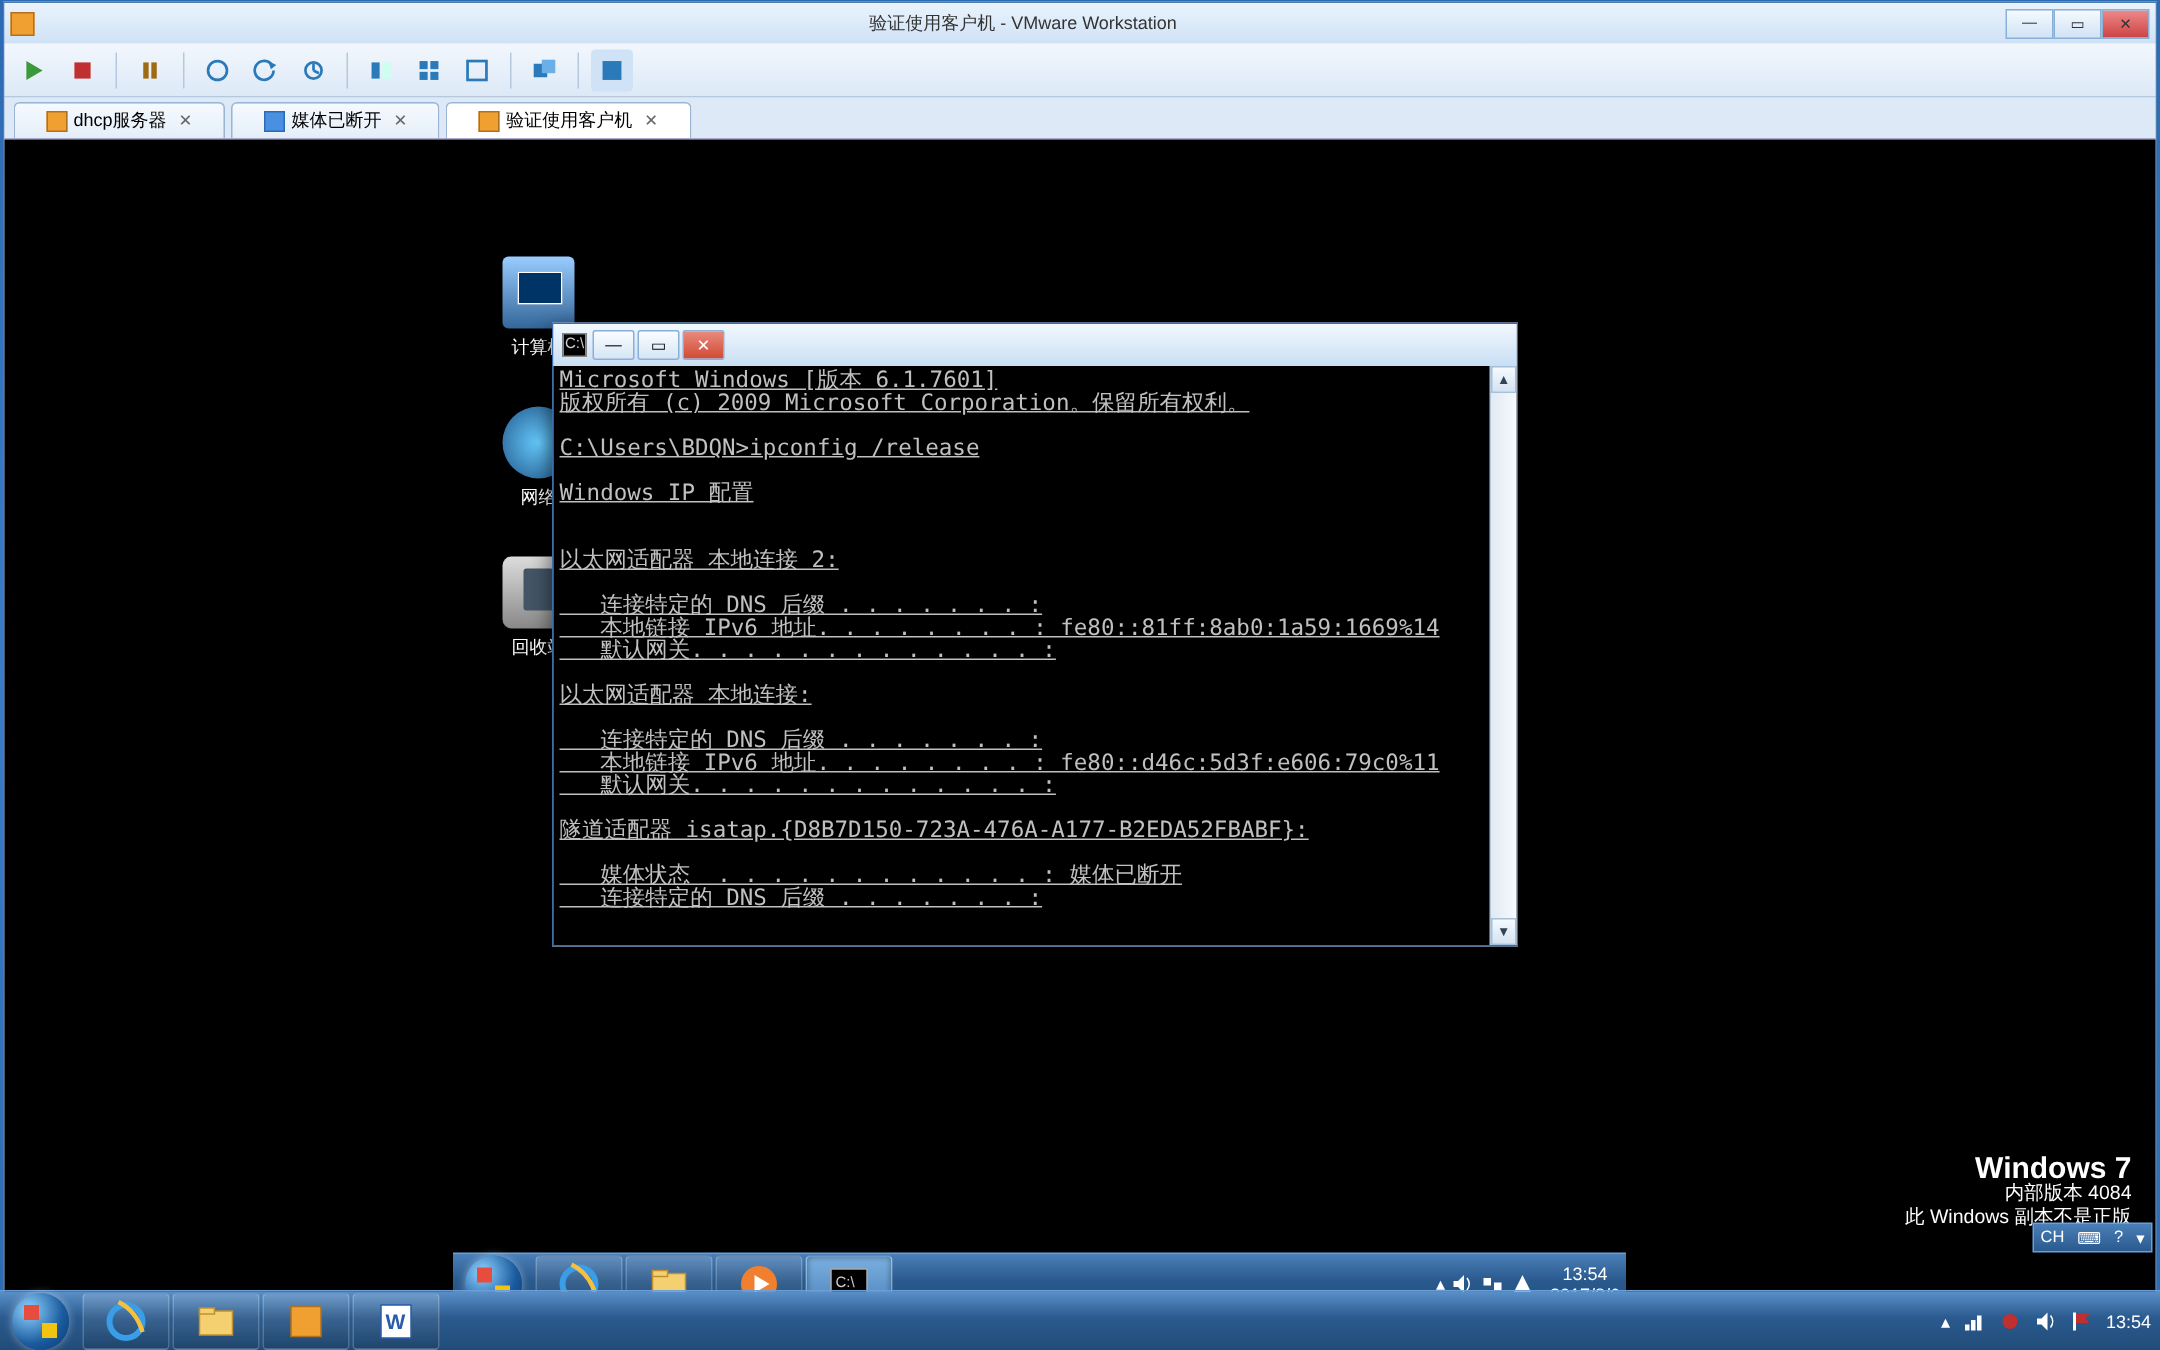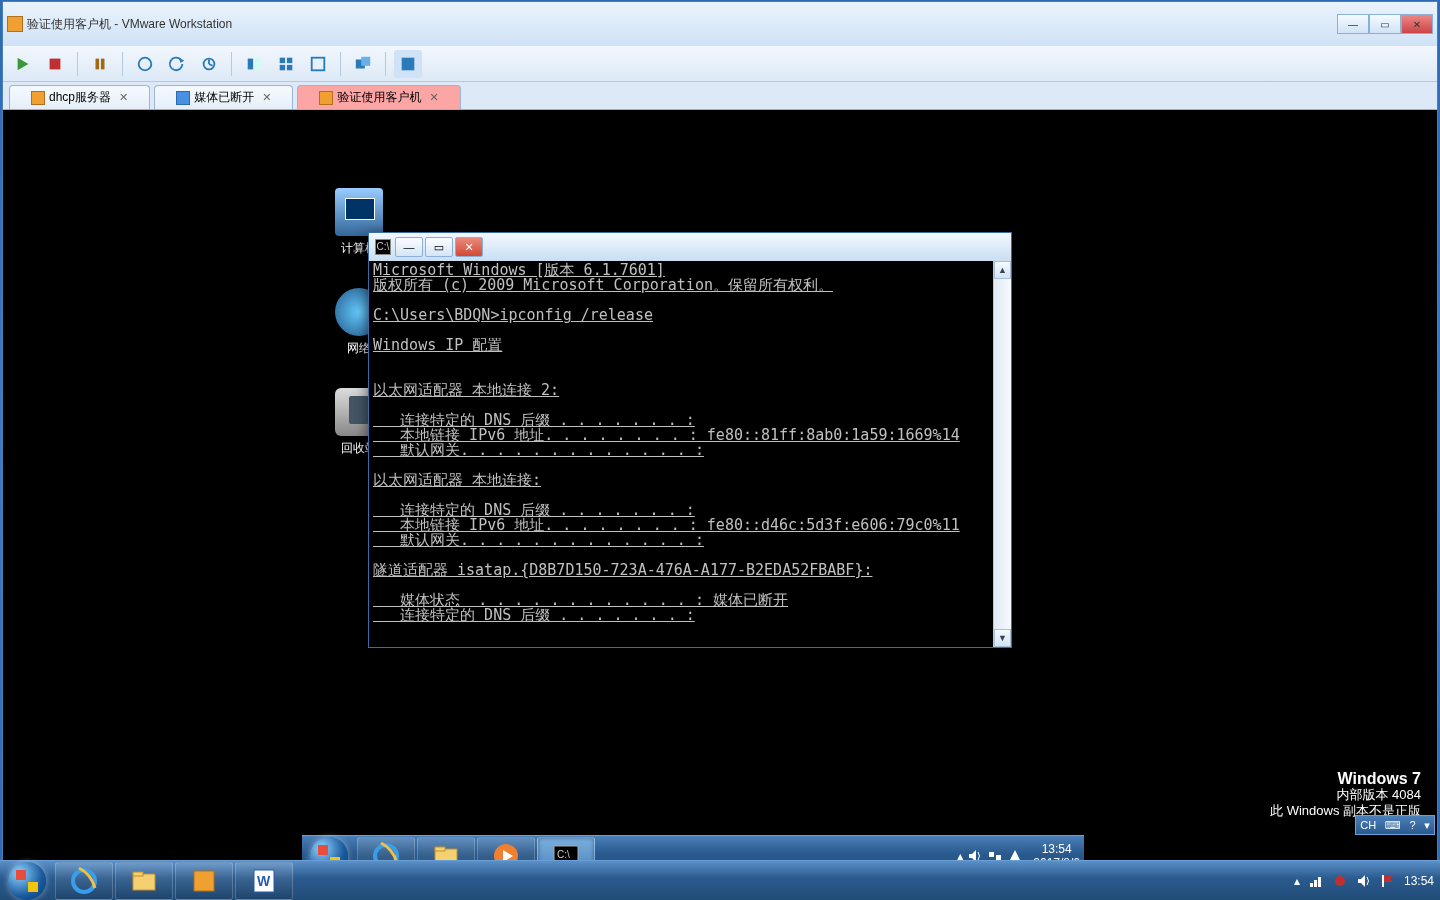--- a/index.html
+++ b/index.html
@@ -1,38 +1,38 @@
 <!DOCTYPE html>
 <html><head>
 <meta charset="utf-8">
 <style>
 * { margin:0; padding:0; box-sizing:border-box; font-family:"Microsoft YaHei","Segoe UI",sans-serif; }
 html,body { width:1440px; height:900px; overflow:hidden; }
 body { background:linear-gradient(to bottom,#2d6ab4,#3a7bc8 50%,#2d6ab4); position:relative; }
 
 
 .vmware-window { position:absolute; left:2px; top:1px; width:1436px; height:895px; background:#d6e4f2; border:1px solid #4a7db0; display:flex; flex-direction:column; }
-.vmware-titlebar { height:44px; background:linear-gradient(#eaf3fc,#cfe2f6); display:flex; align-items:center; padding:0 4px; font-size:12px; color:#333; }
+.vmware-titlebar { height:27px; background:linear-gradient(#eaf3fc,#cfe2f6); display:flex; align-items:center; padding:0 4px; font-size:12px; color:#333;text-align:center; }
 .vmware-titlebar .icon { width:16px; height:16px; background:#f0a030; border:1px solid #b07020; margin-right:4px; }
 .vmware-title { flex:1; }
 .win-btns { display:flex; gap:0; }
 .win-btn { width:32px; height:20px; background:linear-gradient(#f5faff,#d0e3f5); border:1px solid #8bb0d8; font-size:10px; display:flex; align-items:center; justify-content:center; cursor:pointer; }
 .win-btn.close { background:linear-gradient(#e88,#c44); }
 
 .vmware-menubar { height:22px; background:#e8f1fb; display:flex; align-items:center; padding:0 4px; font-size:12px; border-bottom:1px solid #b5c9de; }
 .menu-item { padding:2px 8px; cursor:pointer; }
 
 .vmware-toolbar { height:36px; background:linear-gradient(#f2f7fd,#dde9f7); display:flex; align-items:center; padding:0 6px; gap:4px; border-bottom:1px solid #b5c9de; }
 .tool-btn { width:28px; height:28px; display:flex; align-items:center; justify-content:center; border-radius:3px; cursor:pointer; }
 .tool-sep { width:1px; height:24px; background:#b5c9de; margin:0 4px; }
 .tool-ico { width:18px; height:18px; }
 
 .vmware-tabs { height:28px; background:#dde9f7; display:flex; align-items:flex-end; padding:0 6px; gap:4px; border-bottom:1px solid #aac; }
 .vmtab { height:24px; background:linear-gradient(#f5faff,#e5eef8); border:1px solid #9ab6d4; border-bottom:none; padding:0 21px; display:flex; align-items:center; gap:4px; font-size:12px; border-radius:4px 4px 0 0; cursor:pointer; }
-.vmtab.active { background:#fca5a5; }
+.vmtab.active { background:#ffffff; }
 .vmtab .x { color:#666; font-size:11px; margin-left:4px; }
 .vmtab .tabicon { width:14px; height:14px; background:#f0a030; border:1px solid #b07020; }
 .vmtab.blue .tabicon { background:#4a90e2; border-color:#2c6bb0; }
 
 .vmware-guest { flex:1; background:#000; position:relative; overflow:hidden; }
 
 .vmware-status { height:20px; background:#e8f1fb; border-top:1px solid #b5c9de; display:flex; align-items:center; font-size:11px; color:#333; padding:0 6px; }
 .status-icons { margin-left:auto; display:flex; gap:4px; }
 .status-ico { width:16px; height:14px; background:#7aa3d0; border:1px solid #4a7db0; }
 
@@ -237,21 +237,21 @@
    媒体状态  . . . . . . . . . . . . : 媒体已断开
    连接特定的 DNS 后缀 . . . . . . . :</pre>
         <div class="cmd-scroll">
           <div class="scroll-arrow">▲</div>
           <div class="scroll-arrow bottom">▼</div>
         </div>
       </div>
     </div>
 
     <div class="watermark">
-      <div style="font-size:16px;font-weight:bold">Windows 7</div>
+      <div style="font-size:20px;font-weight:bold">Windows 7</div>
       <div>内部版本 4084</div>
       <div>此 Windows 副本不是正版</div>
     </div>
 
     <div class="lang-bar" style="right:2px; bottom:40px; position:absolute;">
       <span>CH</span>
       <span>⌨</span>
       <span>?</span>
       <span>▾</span>
     </div>

